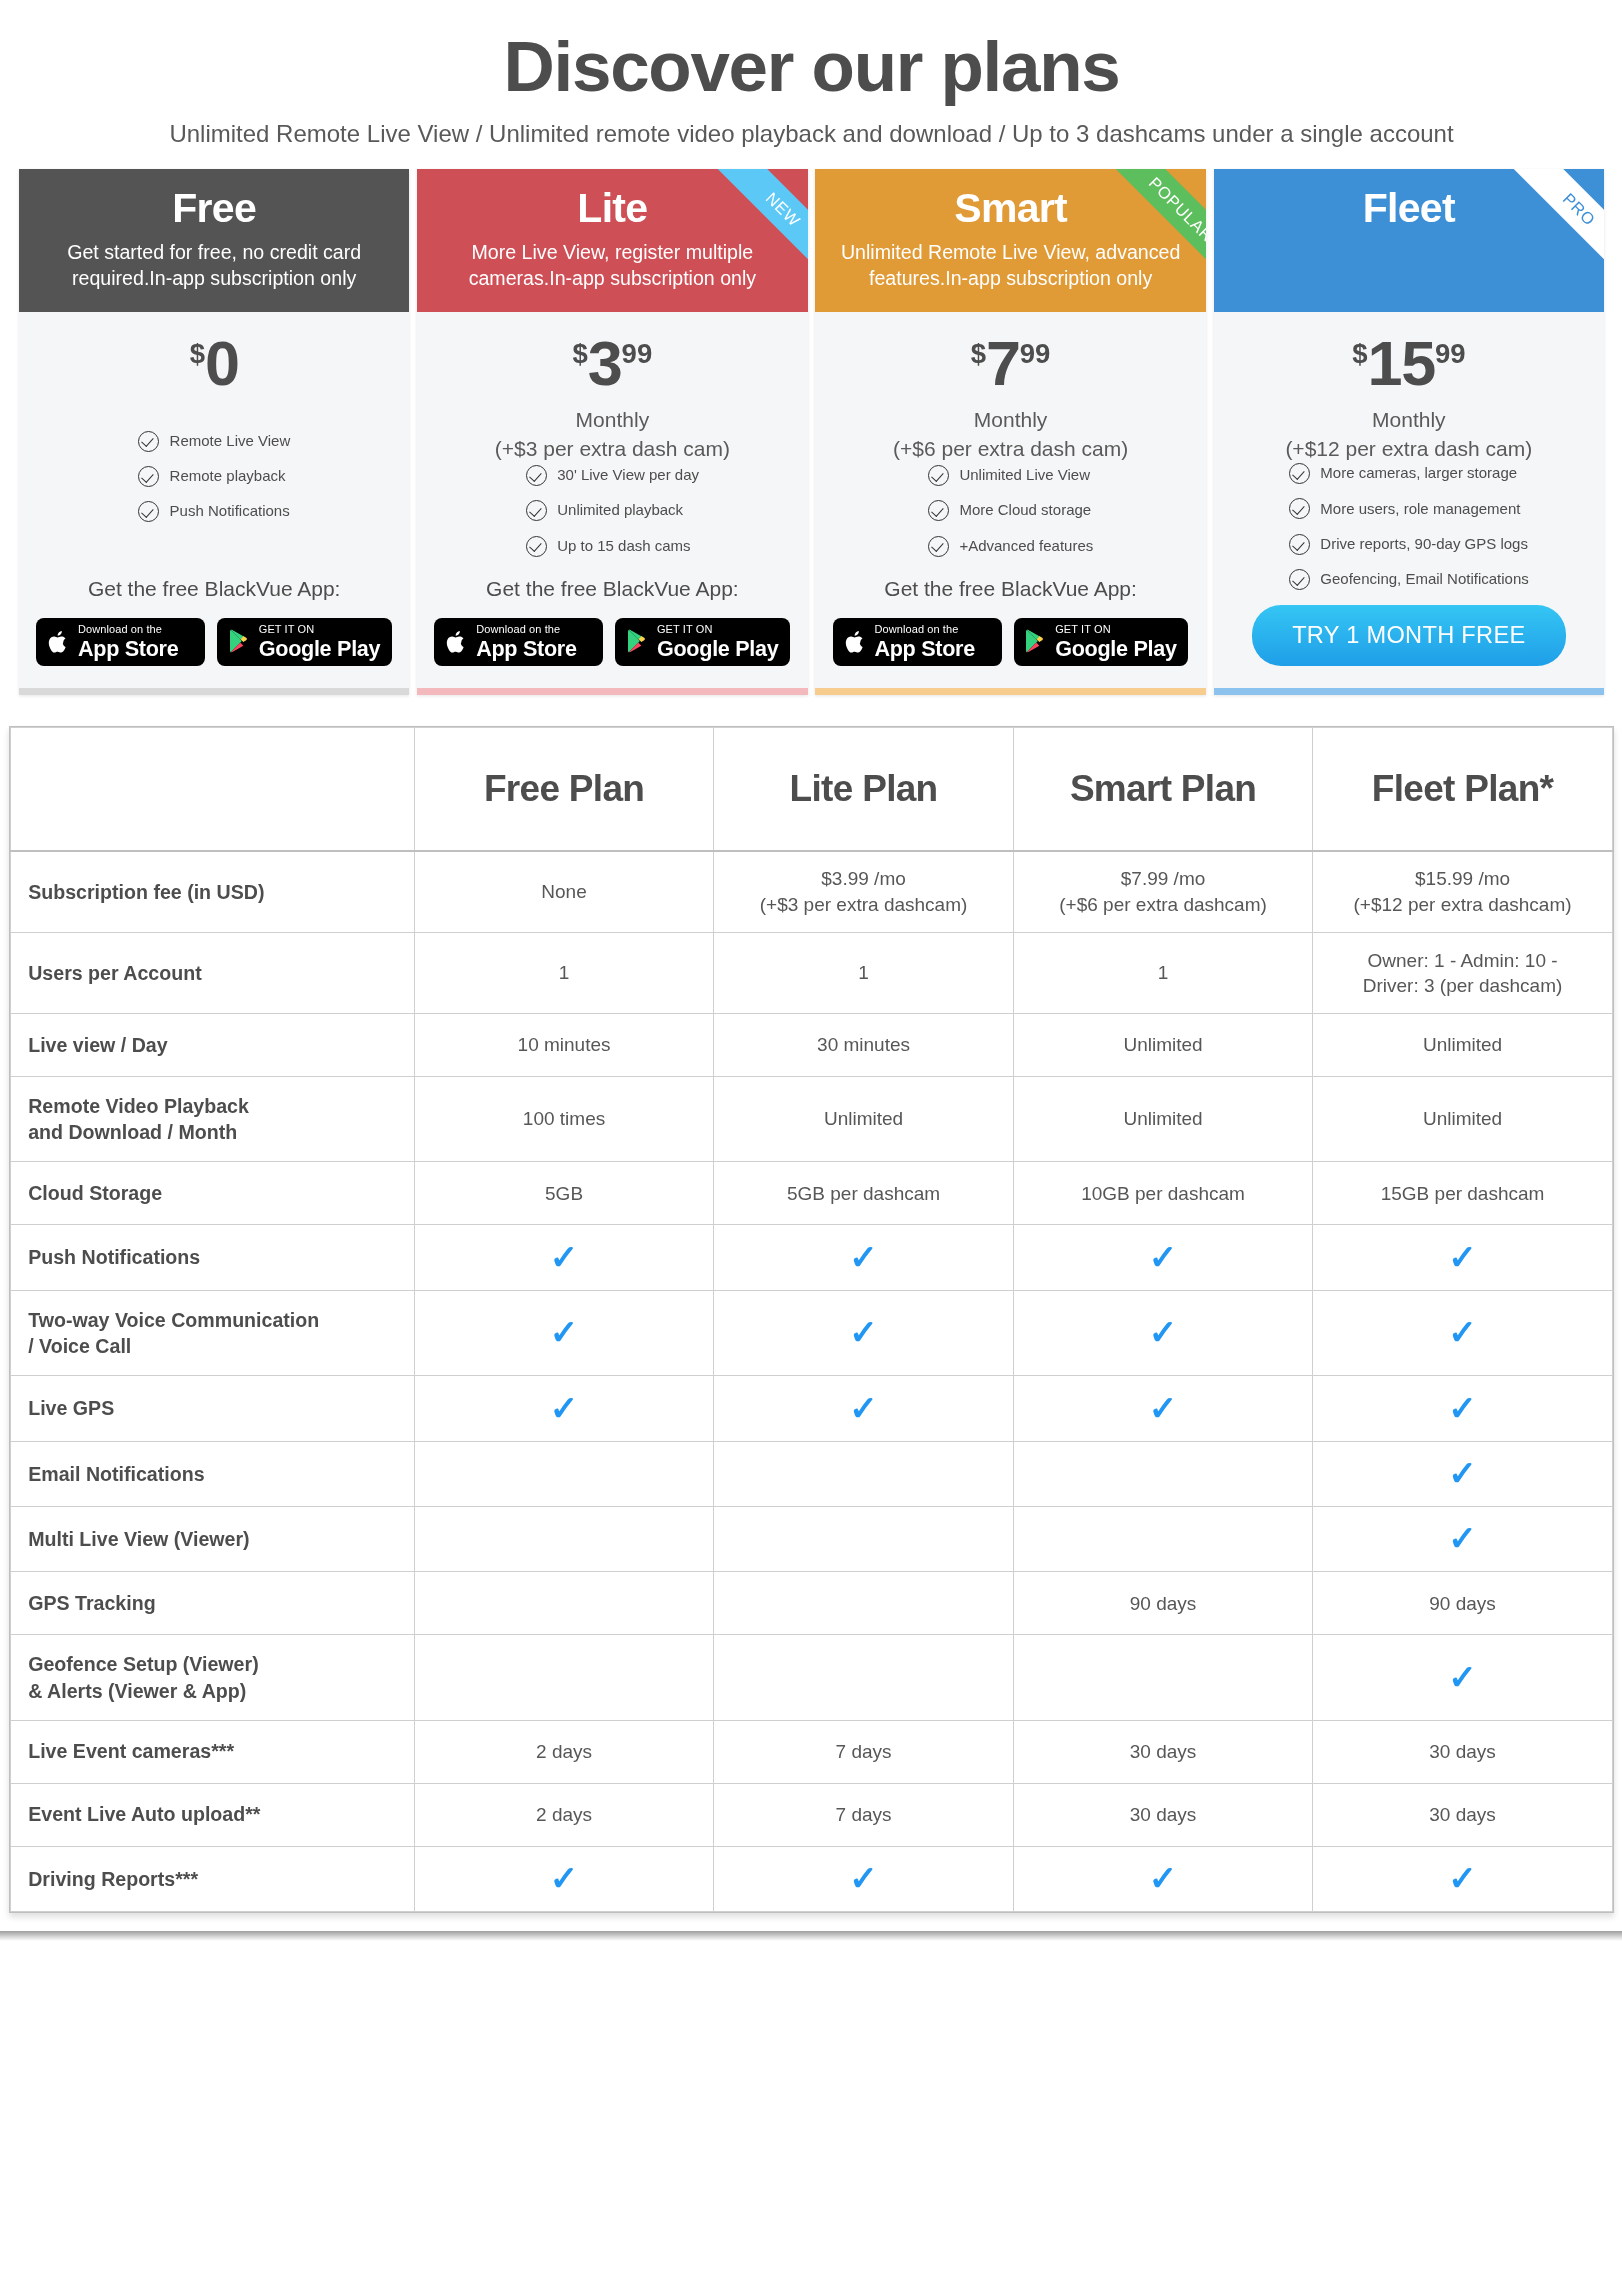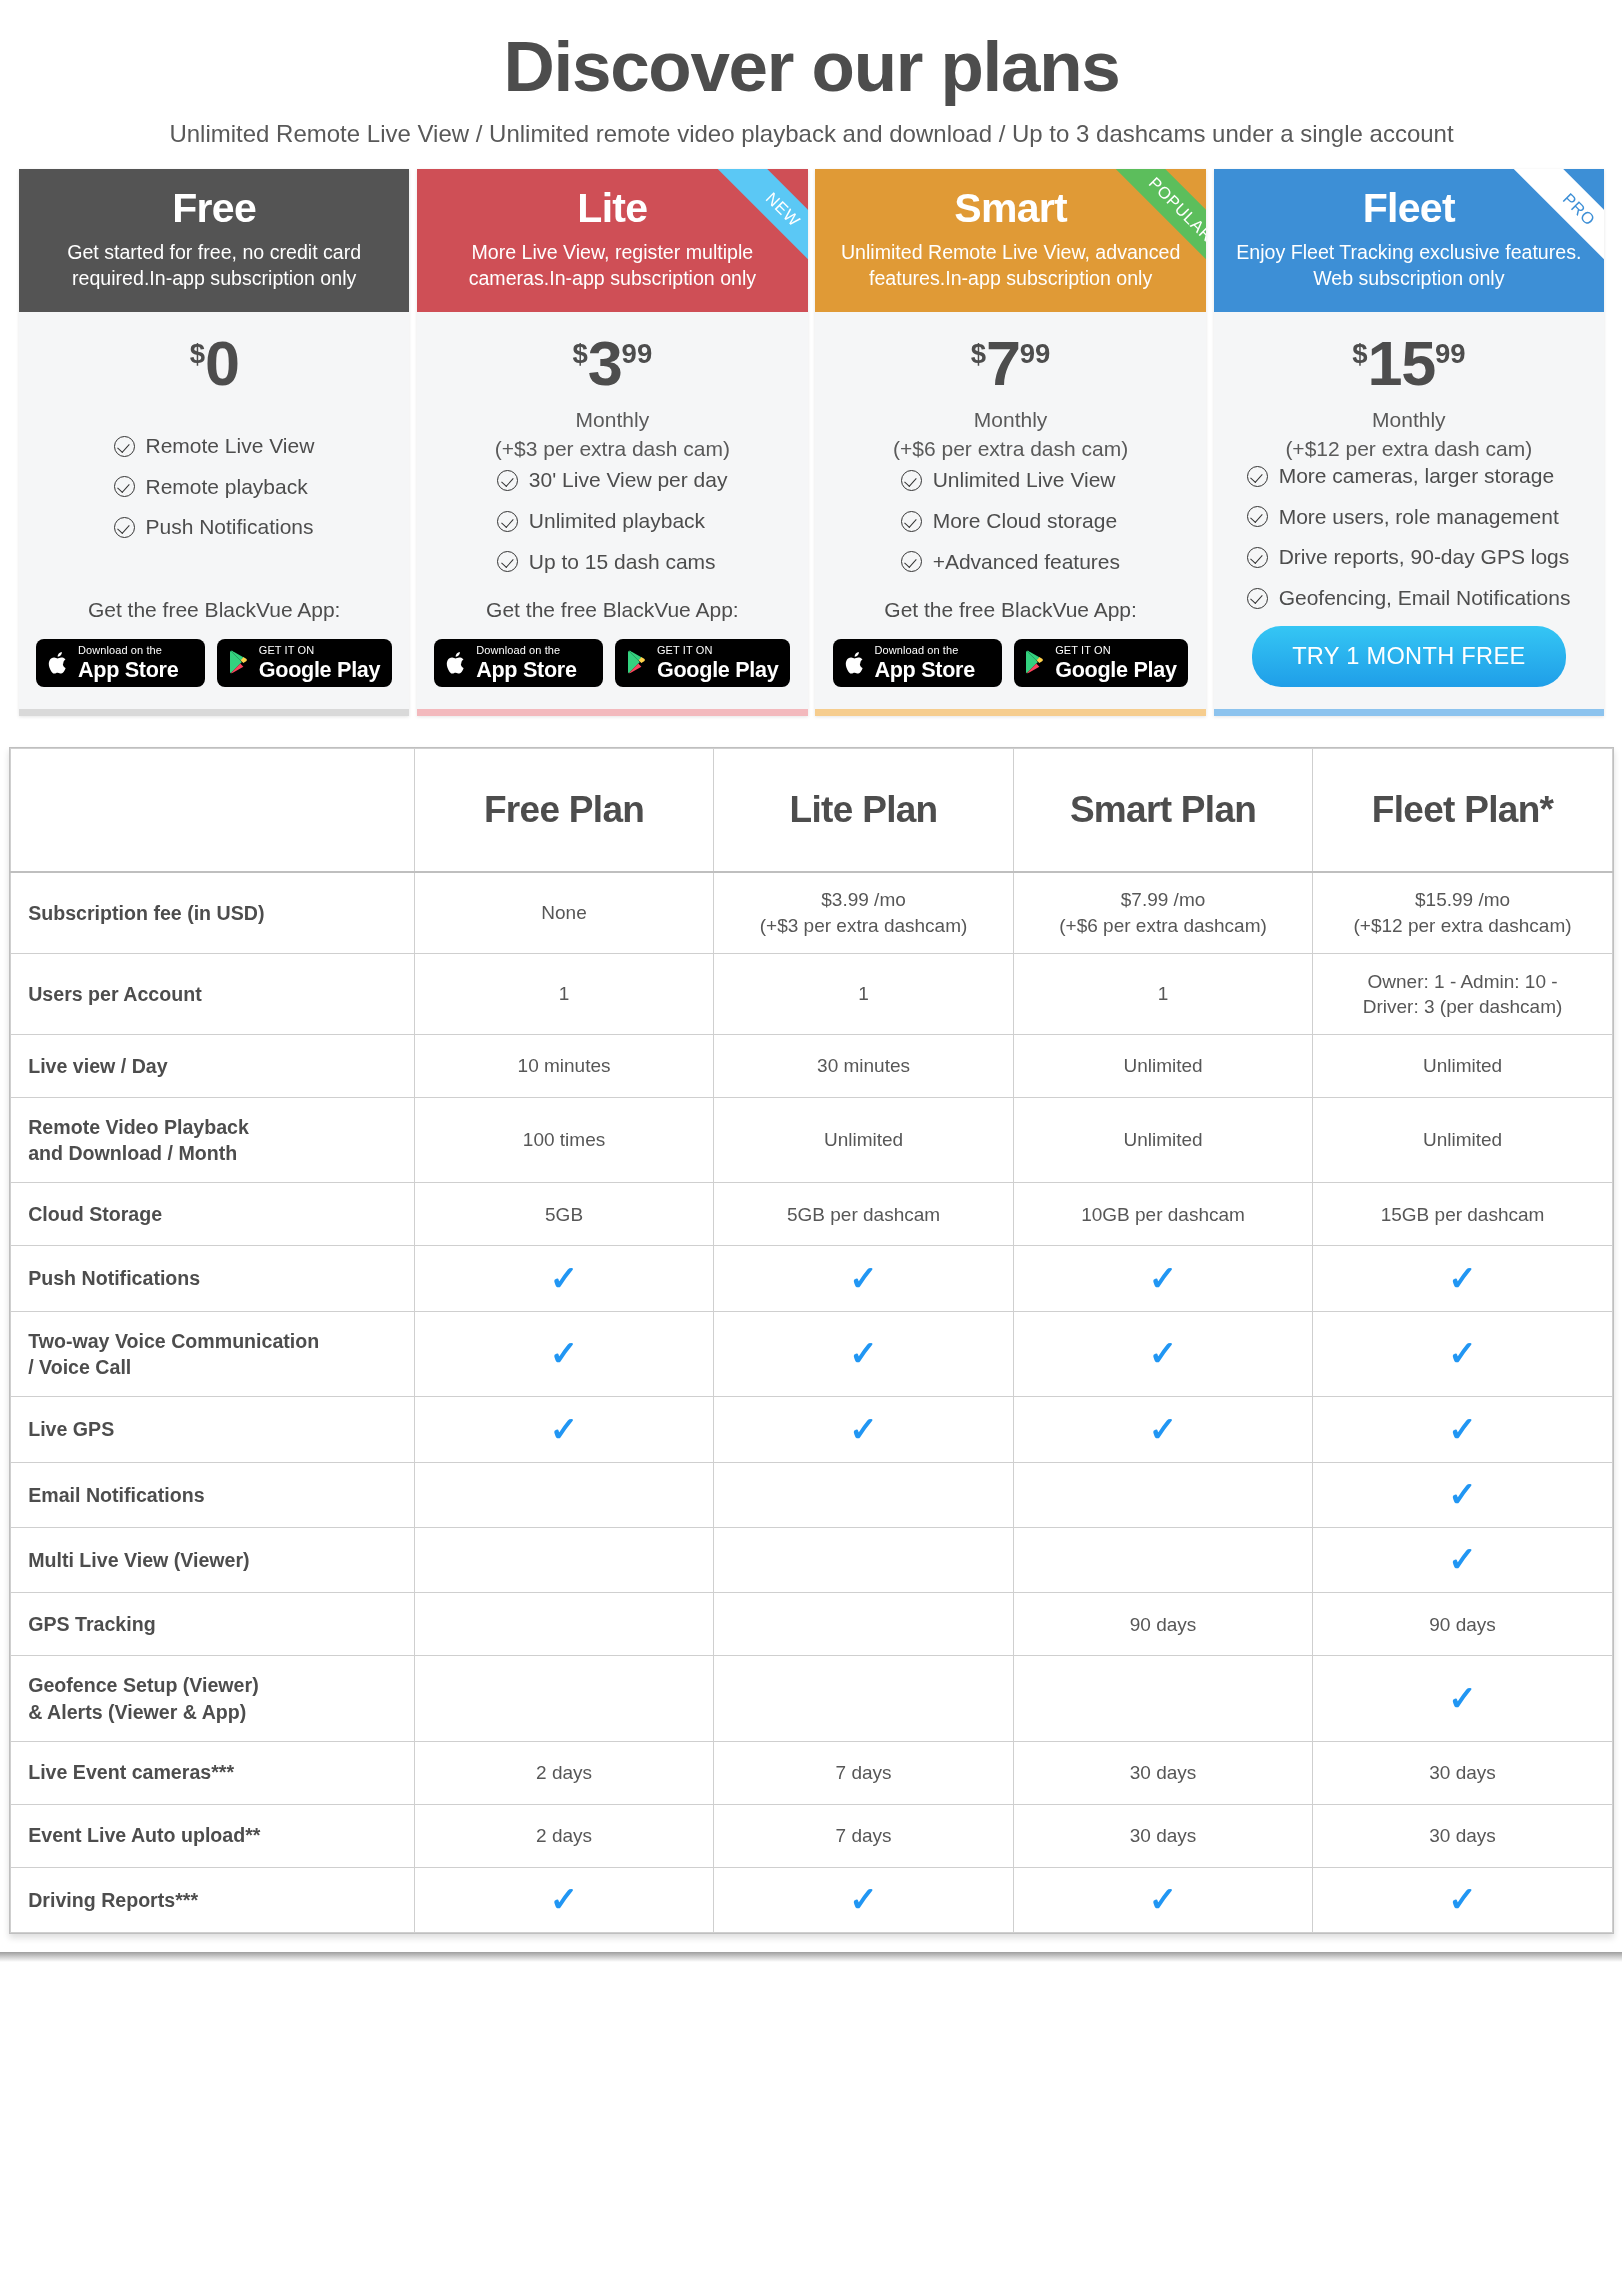--- a/index.html
+++ b/index.html
@@ -121,21 +121,21 @@
     list-style: none;
     margin: 0 auto;
     padding: 0;
     text-align: left;
     display: inline-block;
   }
   .feature-list li {
     display: flex;
     align-items: center;
     gap: 10.5px;
-    font-size: 21px;
+    font-size: 15px;
     color: #4d4d4d;
     margin-bottom: 14.4px;
     line-height: 1.25;
   }
   .check-circle {
     flex: 0 0 auto;
     width: 21px; height: 21px;
     border: 1.6px solid #333;
     border-radius: 50%;
     position: relative;
@@ -443,21 +443,20 @@
               <span class="small">GET IT ON</span>
               <span class="big">Google Play</span>
             </span>
           </a>
         </div>
       </div>
     </div>
     <div class="card" style="border-bottom-color: rgb(140, 195, 238);">
       <div class="card-head" style="background: rgb(61, 143, 214);">
         <div class="card-name">Fleet</div>
-        <div class="card-desc">Enjoy Fleet Tracking exclusive features. Web subscription only</div>
         <div class="ribbon white-band">
           <div class="band" style="background: rgb(255, 255, 255);">
             <span style="color: rgb(61, 143, 214);">PRO</span>
           </div>
         </div>
       </div>
       <div class="card-body">
         <div class="price-line"><span class="price-cur">$</span><span class="price-main">15</span><span class="price-cents">99</span></div>
         <div class="price-note">
           <div>Monthly</div>

